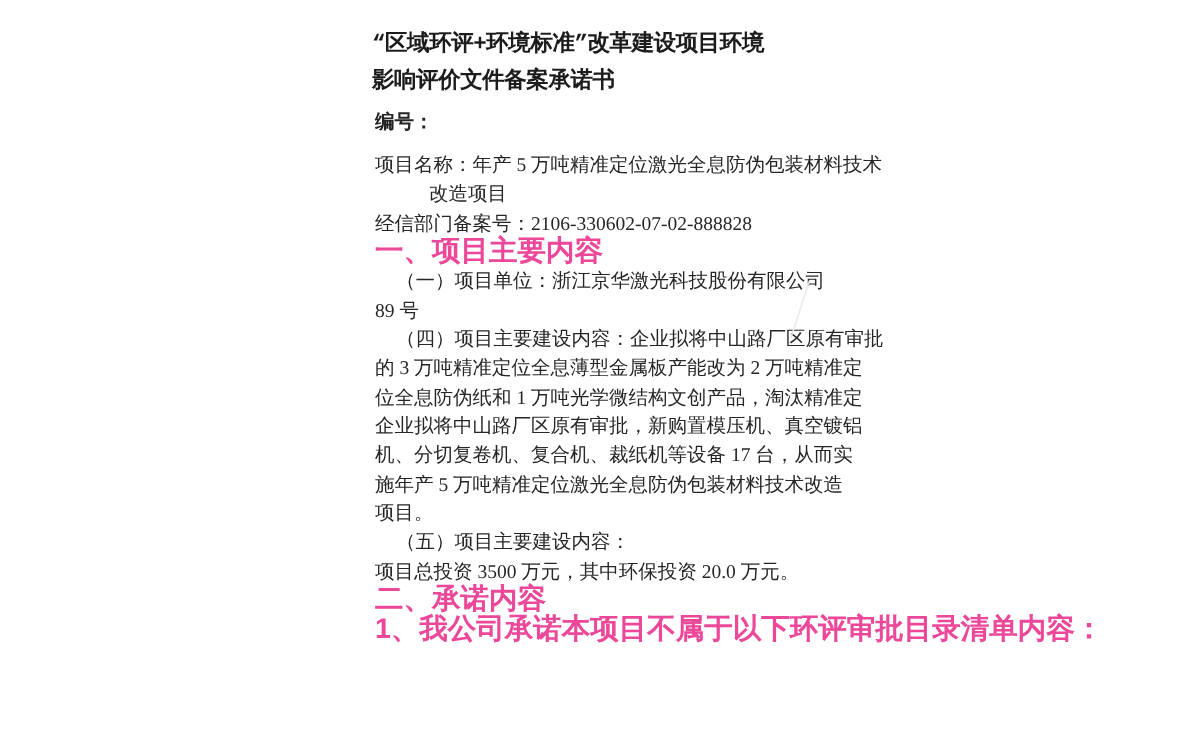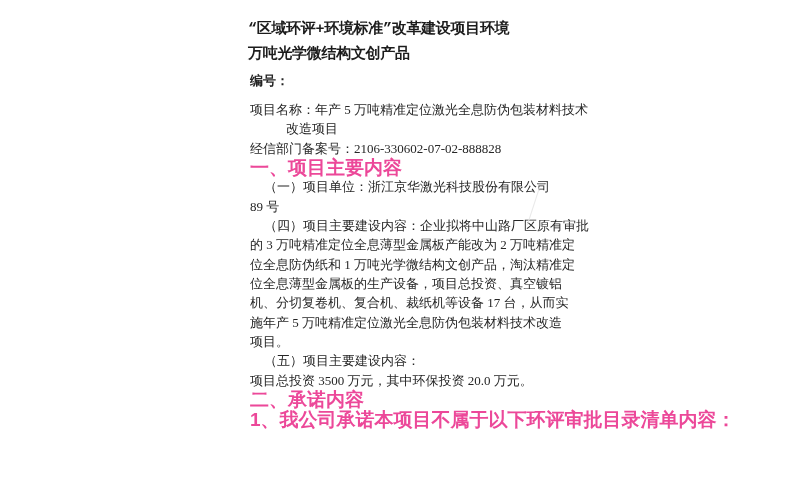--- a/index.html
+++ b/index.html
@@ -75,36 +75,36 @@
     transform: rotate(18deg);
   }
 </style>
 </head>
 <body style="background: rgb(255, 255, 255);">
 
 <div class="page">
 
   <div class="doc-title" style="color: rgb(28, 28, 28);">
     <div class="t-line">“区域环评+环境标准”改革建设项目环境</div>
-    <div class="t-line">万吨光学微结构文创产品</div>
+    <div class="t-line">影响评价文件备案承诺书</div>
   </div>
 
   <div class="serial">编号：</div>
 
   <div class="body-lines" style="color: rgb(38, 38, 38);">
       <div class="line plain">项目名称：年产 5 万吨精准定位激光全息防伪包装材料技术</div>
       <div class="line wrap2">改造项目</div>
       <div class="line plain">经信部门备案号：2106-330602-07-02-888828</div>
       <div class="line h1">一、项目主要内容</div>
       <div class="line item">（一）项目单位：浙江京华激光科技股份有限公司</div>
       <div class="line plain">89 号</div>
       <div class="line item">（四）项目主要建设内容：企业拟将中山路厂区原有审批</div>
       <div class="line plain">的 3 万吨精准定位全息薄型金属板产能改为 2 万吨精准定</div>
       <div class="line plain">位全息防伪纸和 1 万吨光学微结构文创产品，淘汰精准定</div>
-      <div class="line plain">位全息薄型金属板的生产设备，项目总投资、真空镀铝</div>
+      <div class="line plain">企业拟将中山路厂区原有审批，新购置模压机、真空镀铝</div>
       <div class="line plain">机、分切复卷机、复合机、裁纸机等设备 17 台，从而实</div>
       <div class="line plain">施年产 5 万吨精准定位激光全息防伪包装材料技术改造</div>
       <div class="line plain">项目。</div>
       <div class="line item">（五）项目主要建设内容：</div>
       <div class="line plain">项目总投资 3500 万元，其中环保投资 20.0 万元。</div>
       <div class="line h1">二、承诺内容</div>
       <div class="line h1">1、我公司承诺本项目不属于以下环评审批目录清单内容：</div>
     </div>
 
   <div class="scan-artifact"></div>

